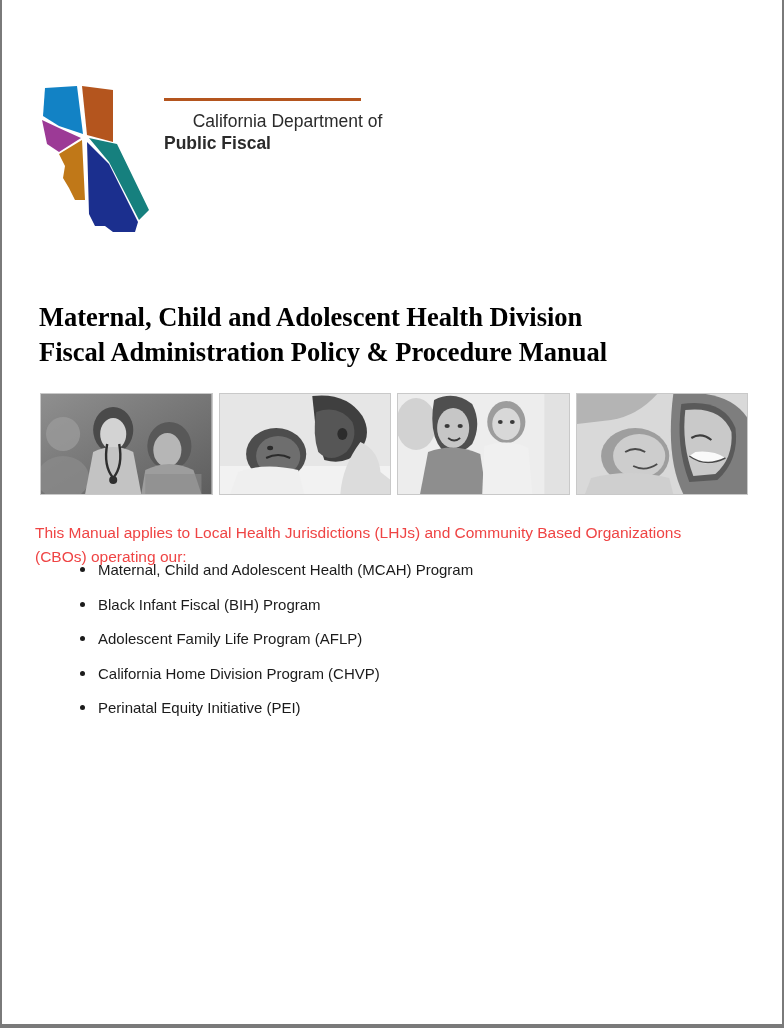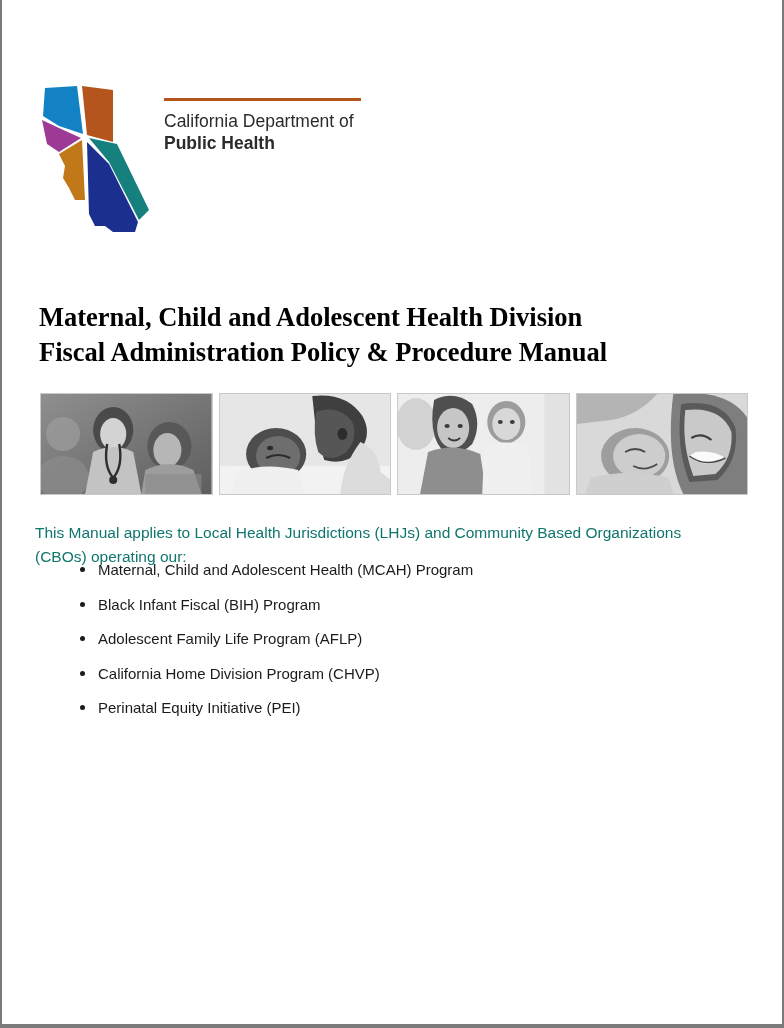--- a/index.html
+++ b/index.html
@@ -60,21 +60,21 @@
     background: #b4551e;
     margin: 16px 0 9px 3px;
   }
   .logo-sub {
     font-family: "Liberation Sans", sans-serif;
     font-size: 17.5px;
     line-height: 22px;
     color: #2b2b2b;
     margin-left: 3px;
   }
-  .logo-sub .ln1 { font-weight: normal; display: block; }
+  .logo-sub .ln1 { font-weight: normal; display: block; text-align: center; }
   .logo-sub .ln2 { font-weight: bold; display: block; }
 
   
   .doc-title {
     position: absolute;
     left: 37px;
     top: 300px;
     width: 700px;
     font-family: Liberation Serif, serif;
     font-weight: bold;
@@ -107,21 +107,21 @@
 
   
   .intro {
     position: absolute;
     left: 33px;
     top: 505px;
     width: 668px;
     font-family: "Liberation Sans", sans-serif;
     font-size: 15.5px;
     line-height: 24px;
-    color: #0f766e;
+    color: #ef4444;
   }
 
   .program-list {
     position: absolute;
     left: 78px;
     top: 560px;
     width: 620px;
     margin: 0;
     padding: 0;
     list-style: none;
@@ -166,21 +166,21 @@
         <path d="M50 56 L78 62 L110 128 L100 138 L70 80 Z" fill="#16807e"></path>
 
         <path d="M48 60 L70 82 L99 140 L96 150 L74 150 L66 144 L56 144 L50 132 Z" fill="#1b2f8e"></path>
       </svg>
     </div>
 
     <div class="logo-right">
       <div class="logo-rule"></div>
       <div class="logo-sub">
         <span class="ln1">California Department of</span>
-        <span class="ln2">Public Health</span>
+        <span class="ln2">Public Fiscal</span>
       </div>
     </div>
   </div>
 
   <div class="doc-title">
     <span>Maternal, Child and Adolescent Health Division</span>
     <span>Fiscal Administration Policy &amp; Procedure Manual</span>
   </div>
 
   <div class="photo-strip">

